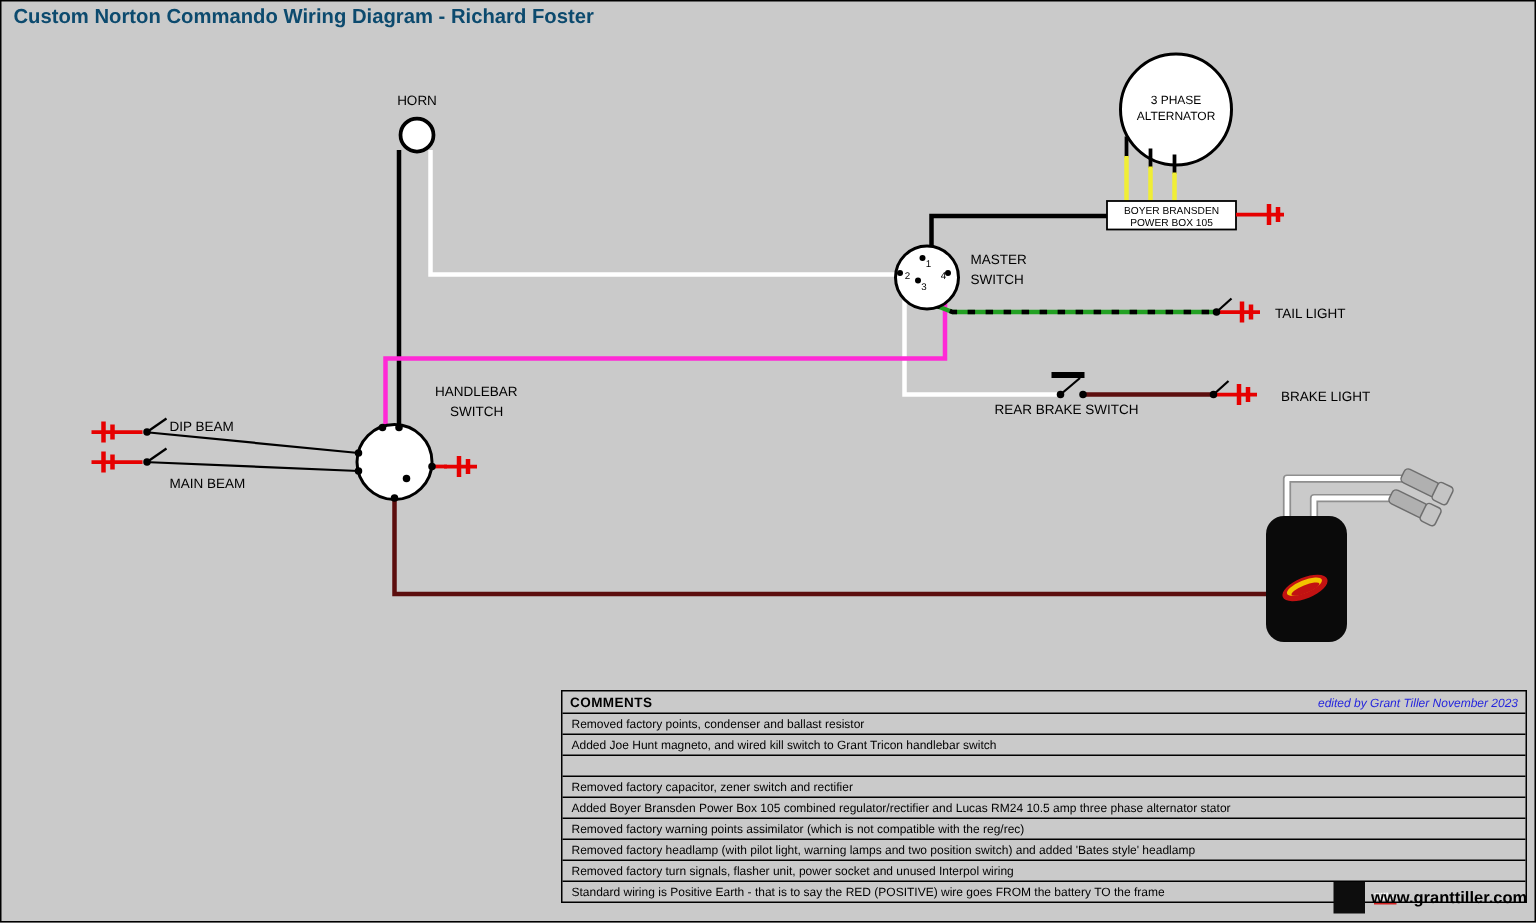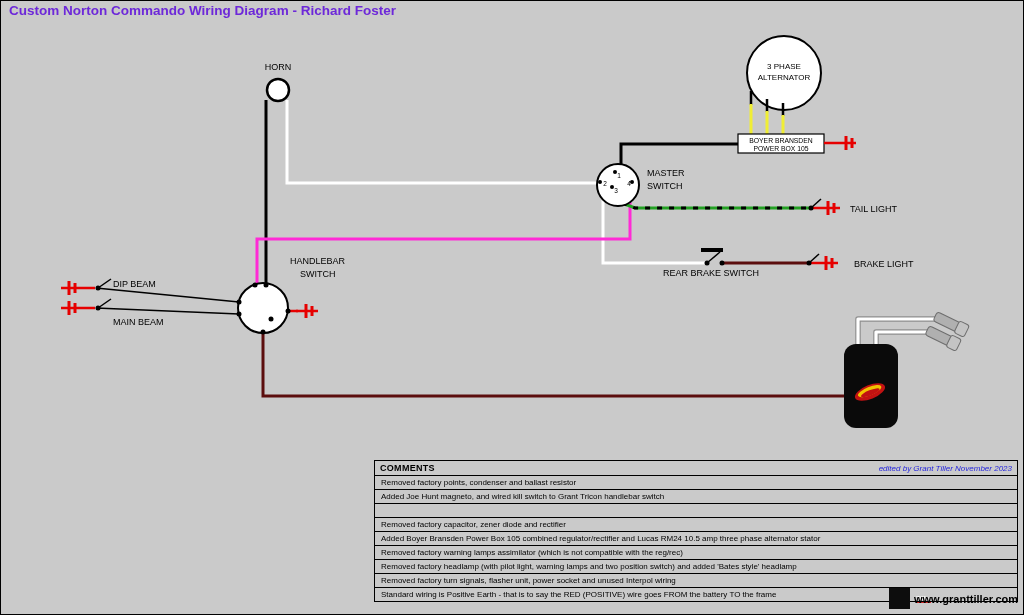--- a/index.html
+++ b/index.html
@@ -3,21 +3,21 @@
 <meta charset="utf-8">
 <style>
   html,body { margin:0; padding:0; }
   body {
     width:1024px; height:615px; position:relative; overflow:hidden;
     background:#cacaca; box-sizing:border-box; border:1px solid #000;
     font-family:"Liberation Sans", sans-serif;
   }
   .title {
     position:absolute; left:8px; top:2px;
-    font-weight:bold; font-size:13.5px; color:#6d28d9;
+    font-weight:bold; font-size:13.5px; color:#0c4a6e;
     white-space:nowrap;
   }
   svg.diagram { position:absolute; left:0; top:0; }
   svg text { font-family:"Liberation Sans", sans-serif; fill:#000; }
   .t9 { font-size:9px; }
   .t8 { font-size:8px; }
   .t7 { font-size:6.8px; }
   .t6 { font-size:6.5px; }
 
   .comments {
@@ -204,23 +204,23 @@
 </svg>
 
 <div class="comments">
   <div class="c-header">
     <span class="c-title">COMMENTS</span>
     <span class="c-edited">edited by Grant Tiller November 2023</span>
   </div>
   <div class="c-row">Removed factory points, condenser and ballast resistor</div>
   <div class="c-row">Added Joe Hunt magneto, and wired kill switch to Grant Tricon handlebar switch</div>
   <div class="c-row"></div>
-  <div class="c-row">Removed factory capacitor, zener diode and rectifier</div>
+  <div class="c-row">Removed factory capacitor, zener switch and rectifier</div>
   <div class="c-row">Added Boyer Bransden Power Box 105 combined regulator/rectifier and Lucas RM24 10.5 amp three phase alternator stator</div>
-  <div class="c-row">Removed factory warning lamps assimilator (which is not compatible with the reg/rec)</div>
+  <div class="c-row">Removed factory warning points assimilator (which is not compatible with the reg/rec)</div>
   <div class="c-row">Removed factory headlamp (with pilot light, warning lamps and two position switch) and added 'Bates style' headlamp</div>
   <div class="c-row">Removed factory turn signals, flasher unit, power socket and unused Interpol wiring</div>
   <div class="c-row">Standard wiring is Positive Earth - that is to say the RED (POSITIVE) wire goes FROM the battery TO the frame</div>
 </div>
 
 <div class="logo">
   <span class="logo-text">Tiller</span>
 </div>
 <div class="site">www.granttiller.com</div>
 

